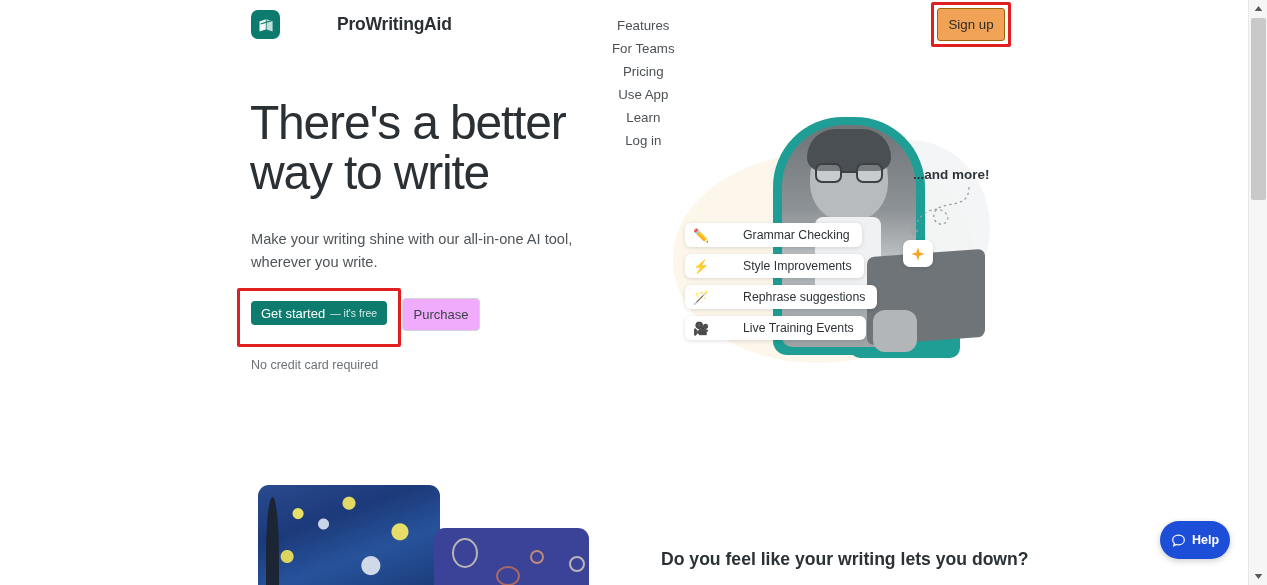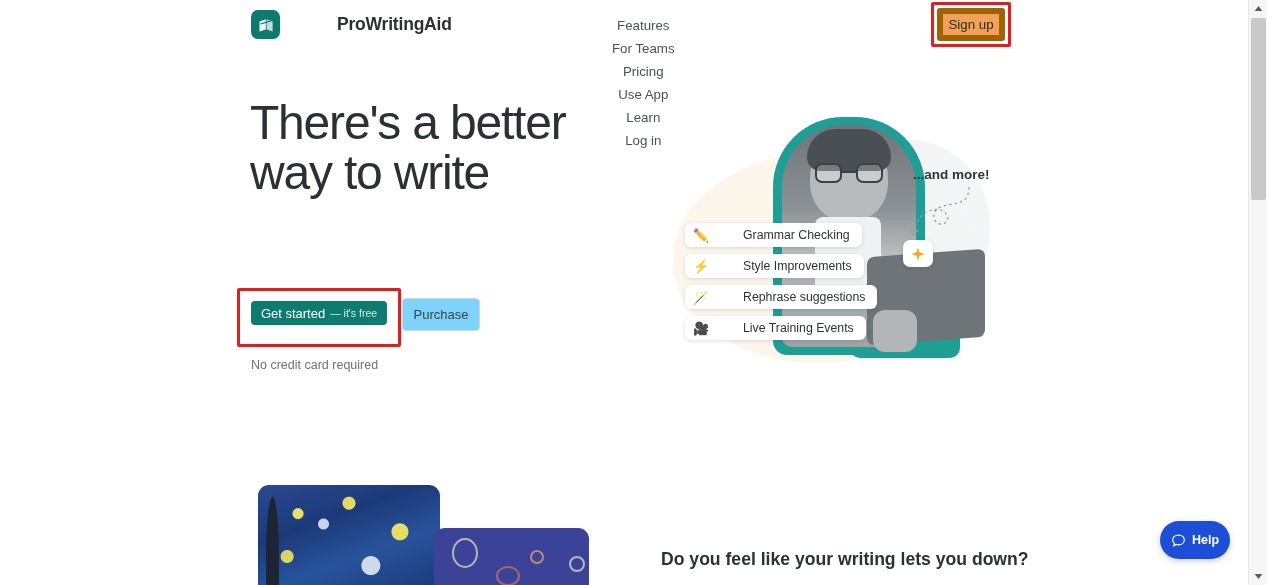--- a/index.html
+++ b/index.html
@@ -60,21 +60,21 @@
     position: absolute; inset: 0;
     border: 3px solid #e02020;
     border-radius: 2px;
     background: transparent;
     pointer-events: none;
   }
   .btn-signup {
     position: absolute; left: 6px; top: 6px;
     width: 68px; height: 33px;
     background: #f0a356;
-    border: 6px solid #a16207;
+    border: 1px solid #a16207;
     border-radius: 3px;
     font-size: 13.3px; color: #2f2a24;
     display: flex; align-items: center; justify-content: center;
     cursor: pointer;
   }
 
   
   .hero-title {
     position: absolute; left: 250px; top: 98px;
     width: 430px;
@@ -97,21 +97,21 @@
     background: #0e7b6f;
     border-radius: 4px;
     display: flex; align-items: center; justify-content: center;
     gap: 5px; cursor: pointer;
   }
   .btn-get-started .gs-main { font-size: 13px; color: #ffffff; }
   .btn-get-started .gs-sub { font-size: 10.5px; color: #d4ebe7; }
   .btn-purchase {
     position: absolute; left: 402px; top: 298px;
     width: 78px; height: 33px;
-    background: #7dd3fc;
+    background: #f0abfc;
     border: 1px solid #cdd9d7;
     border-radius: 4px;
     font-size: 13px; color: #3c4347;
     display: flex; align-items: center; justify-content: center;
     cursor: pointer;
   }
   .nocc {
     position: absolute; left: 251px; top: 358px;
     font-size: 12.5px; color: #6c7276;
   }
@@ -335,20 +335,21 @@
       <div class="btn-signup">Sign up</div>
       <div class="annot-box"></div>
     </div>
   </div>
 
   <h1 class="hero-title">
     <span>There's a better</span><br>
     <span>way to write</span>
   </h1>
 
+  <p class="hero-sub">Make your writing shine with our all-in-one AI tool, wherever you write.</p>
 
   <div class="cta-wrap">
     <div class="btn-get-started">
       <span class="gs-main">Get started</span>
       <span class="gs-sub">— it's free</span>
     </div>
     <div class="annot-box"></div>
   </div>
 
   <div class="btn-purchase">Purchase</div>

